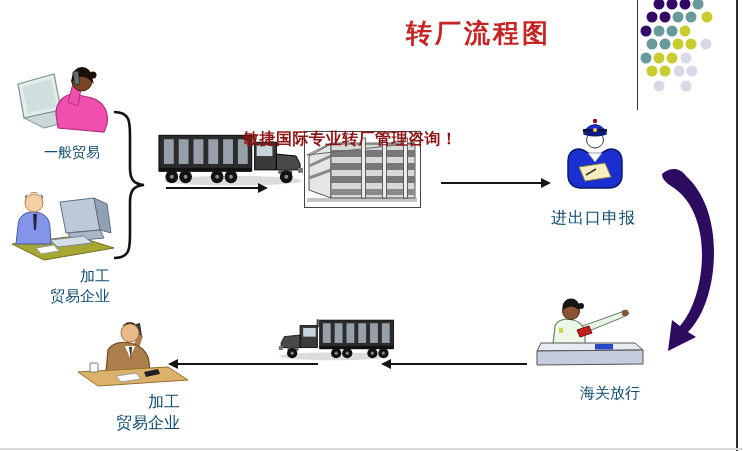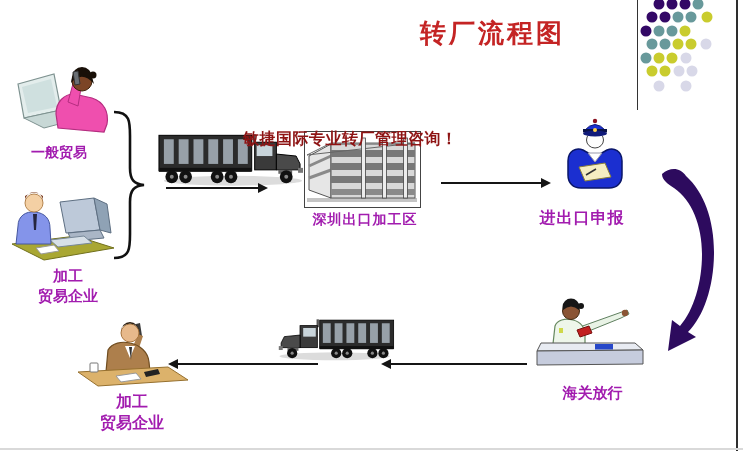--- a/index.html
+++ b/index.html
@@ -11,31 +11,30 @@
   .slide{
     position:relative;width:743px;height:451px;background:#ffffff;
     overflow:hidden;font-family:"Liberation Serif",serif;
   }
   .abs{position:absolute;}
   .title{
     left:406px;top:16px;width:150px;
     font-size:26px;font-weight:bold;letter-spacing:3px;
     color:var(--title-red);
     font-family:"Liberation Serif",serif;
-    margin-left:14px;
   }
   .banner{
     left:243px;top:129px;z-index:6;
     font-size:16px;font-weight:bold;letter-spacing:0.5px;
     color:var(--banner-red);
     font-family:"Liberation Sans",sans-serif;
     white-space:nowrap;
   }
   .lbl{
-    color:#a21caf;font-weight:bold;text-align:center;
+    color:#0c4a6e;font-weight:normal;text-align:right;
     font-family:"Liberation Serif",serif;white-space:nowrap;
   }
   .vline{left:637px;top:0;width:1px;height:110px;background:#333;}
   .rline{left:736px;top:0;width:2px;height:451px;background:#2e2e2e;}
   .bline{left:0;top:448px;width:743px;height:2px;background:#d9d9d9;}
   .building-box{
     left:304px;top:131px;width:117px;height:77px;
     border:1px solid #444;background:#fff;box-sizing:border-box;z-index:2;
   }
   svg{display:block;}
@@ -167,21 +166,20 @@
       <rect x="26" y="18" width="84" height="7" fill="#787878"></rect>
       <rect x="26" y="31" width="84" height="7" fill="#787878"></rect>
       <rect x="26" y="44" width="84" height="7" fill="#787878"></rect>
       <rect x="26" y="57" width="84" height="6" fill="#8a8a8a"></rect>
       <polygon points="2,23 26,11 110,11" fill="none" stroke="#666"></polygon>
       <rect x="56.5" y="6" width="4" height="60" fill="#ececec" stroke="#444" stroke-width="0.8"></rect>
       <rect x="77.5" y="6" width="4" height="60" fill="#ececec" stroke="#444" stroke-width="0.8"></rect>
       <rect x="98.5" y="6" width="4" height="60" fill="#ececec" stroke="#444" stroke-width="0.8"></rect>
     </svg>
   </div>
-  <div class="abs lbl" style="left:300px;top:211px;width:130px;font-size:14px;letter-spacing:1px;">深圳出口加工区</div>
 
   <svg class="abs" style="left:441px;top:177px;" width="110" height="12">
     <line x1="0" y1="6" x2="100" y2="6" stroke="var(--arrow)" stroke-width="2"></line>
     <polygon points="100,1 110,6 100,11" fill="var(--arrow)"></polygon>
   </svg>
 
   <svg class="abs" style="left:562px;top:116px;" width="66" height="88" viewBox="0 0 66 86">
     <path d="M6,44 C6,34 14,30 21,33 L33,40 L45,33 C52,30 60,34 60,44 L60,58 C60,66 55,71 47,71 L19,71 C11,71 6,66 6,58 Z" fill="#1b2fd0" stroke="#0a1668" stroke-width="1.5"></path>
     <polygon points="26,36 40,36 33,45" fill="#fff" stroke="#99a"></polygon>
     <polygon points="17,50 43,46 49,60 23,64" fill="#f5eec2" stroke="#8a7f3a"></polygon>

